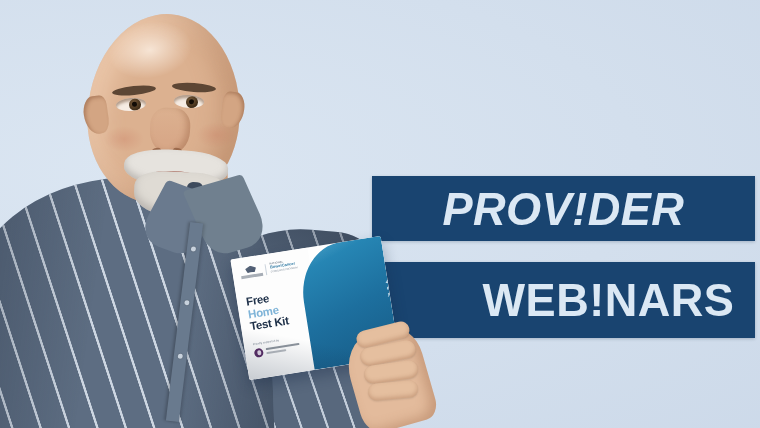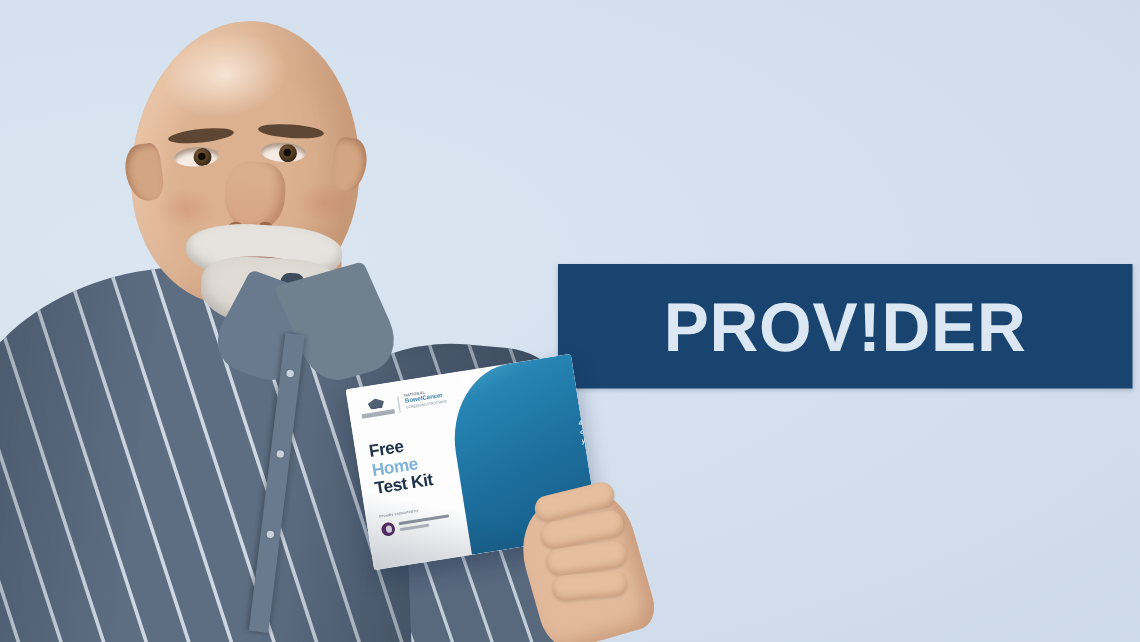--- a/index.html
+++ b/index.html
@@ -316,21 +316,21 @@
   .banner{
     position:absolute;
     background:#194470;
     display:flex; align-items:center;
     color:#dbe8f4;
     font-weight:700;
     letter-spacing:.5px;
     box-shadow:0 1px 3px rgba(10,30,60,.22);
   }
   .b1{ left:372px; top:86px; width:383px; height:72px; padding-left:18px; font-size:46px; }
-  .b2{ left:372px; top:176px; width:383px; height:83px; justify-content:center; font-size:46px; }
+  .b2{ left:372px; top:176px; width:383px; height:65px; justify-content:center; font-size:46px;font-style:italic; }
   .b3{ left:330px; top:262px; width:425px; height:76px; justify-content:flex-end; padding-right:18px; font-size:46px; }
   .banner span{ display:inline-block; transform:scaleX(.98); }
 
   
   .photo, .brochure, .hand, .finger { z-index:5; }
   .banner{ z-index:3; }
   .b3{ z-index:2; }
 </style>
 </head>
 <body>
@@ -372,20 +372,23 @@
     <div class="collar-gap"></div>
     <div class="collar-l"></div>
     <div class="collar-r"></div>
     <div class="placket">
       <div class="button" style="left:4px; top:24px;"></div>
       <div class="button" style="left:4px; top:78px;"></div>
       <div class="button" style="left:4px; top:132px;"></div>
     </div>
   </div>
 
+  <div class="banner b3">
+    <span>WEB!NARS</span>
+  </div>
   <div class="banner b2">
     <span>PROV!DER</span>
   </div>
 
   <div class="arm"></div>
   <div class="arm-shade"></div>
 
   <div class="brochure">
     <div class="broch-left">
       <div class="logo-row">

